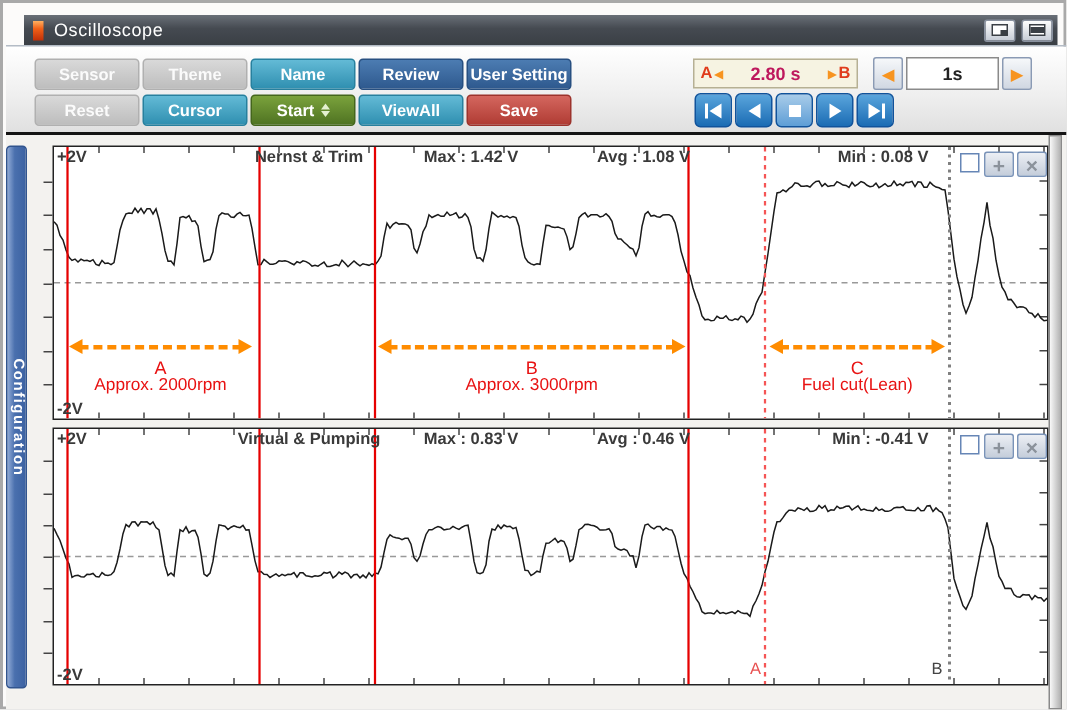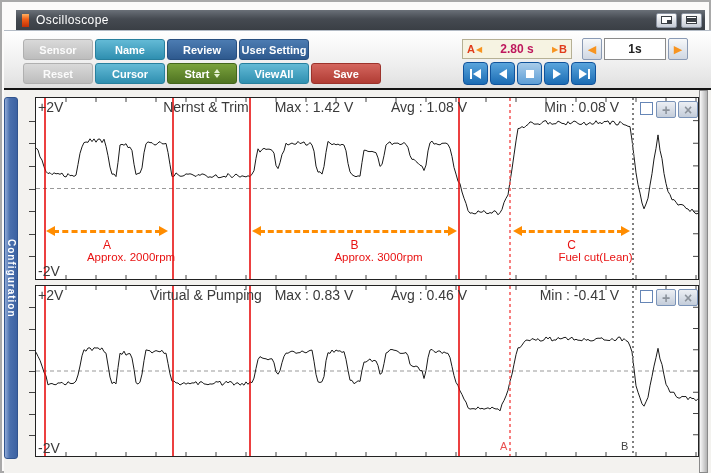--- a/index.html
+++ b/index.html
@@ -55,41 +55,41 @@
 
   
   .charts { position:absolute; left:2px; top:88px; width:707px; height:383px; background:#f3f2ef; }
   .cfg-tab { position:absolute; left:2px; top:95px; width:14px; height:362px;
     background:linear-gradient(to right,#90aad6,#4a70ae 40%,#3c62a2); border:1px solid #31548e; border-radius:3px;
     color:#fff; font-size:10px; font-weight:bold; writing-mode:vertical-rl; text-align:center; letter-spacing:1px; }
   .panel { position:absolute; left:33px; width:664px; background:#fff; border:1px solid #222; }
   #panel0 { top:95px; height:183px; }
   #panel1 { top:283px; height:172px; }
   .panel svg { position:absolute; left:0; top:0; }
-  .plabel { position:absolute; font-size:14px; color:#3a3a3a; white-space:nowrap; }
+  .plabel { position:absolute; font-size:11px; color:#3a3a3a; white-space:nowrap;font-weight:bold; }
   .lv-top { left:2px; top:1px; } .lv-bot { left:2px; bottom:0; }
   .p-name { left:90px;  top:1px; width:160px; text-align:center; }
   .p-max  { left:213px; top:1px; width:130px; text-align:center; }
   .p-avg  { left:328px; top:1px; width:130px; text-align:center; }
   .p-min  { left:453px; top:1px; width:130px; text-align:right; }
   .chk  { position:absolute; left:604px; top:4px; width:13px; height:13px; background:#fff; border:1px solid #6686b6; }
   .mbtn { position:absolute; top:3px; width:20px; height:17px; background:linear-gradient(#eceff4,#c4cdda);
     border:1px solid #7a93b8; border-radius:2px; color:#8b929b; font-weight:bold; font-size:14px; line-height:14px;
     display:flex; align-items:center; justify-content:center; }
   .plus { left:620px; } .close { left:642px; }
   .ytick { position:absolute; left:-7px; width:6px; height:1px; background:#444; }
 
   
   .anno { position:absolute; height:48px; }
   .aline { position:absolute; left:7px; right:7px; top:2px; border-top:3px dashed #ff8c00; }
   .tri { position:absolute; top:-2px; width:0; height:0; border-top:5px solid transparent; border-bottom:5px solid transparent; }
   .tri-l { left:0; border-right:9px solid #ff8c00; }
   .tri-r { right:0; border-left:9px solid #ff8c00; }
   .anno-id  { position:absolute; top:10px; width:100%; text-align:center; color:#e81212; font-size:12px; }
-  .anno-txt { position:absolute; top:23px; width:100%; text-align:center; color:#e81212; font-size:11.5px;margin-left:24px; }
+  .anno-txt { position:absolute; top:23px; width:100%; text-align:center; color:#e81212; font-size:11.5px; }
   .curlab { position:absolute; top:154px; font-size:11px; }
   .cur-a { left:464px; color:#e85050; } .cur-b { left:585px; color:#444; }
 
   .vscroll { position:absolute; left:697px; top:88px; width:9px; height:383px;
     background:linear-gradient(to right,#f8f8f8,#b2b2b2); border:1px solid #8a8a8a; }
 </style>
 </head>
 <body>
 
 <div id="stage">
@@ -105,20 +105,21 @@
           <span class="wicon2">
             <i></i>
             <i></i>
           </span>
         </span>
   </div>
 
   <div class="toolbar">
     <div class="btnrow row1">
       <button class="tbtn gray">Sensor</button>
+      <button class="tbtn gray">Theme</button>
       <button class="tbtn teal">Name</button>
       <button class="tbtn blue">Review</button>
       <button class="tbtn blue">User Setting</button>
     </div>
     <div class="btnrow row2">
       <button class="tbtn gray">Reset</button>
       <button class="tbtn teal">Cursor</button>
       <button class="tbtn green">
         <span>Start</span>
         <span class="spin">

